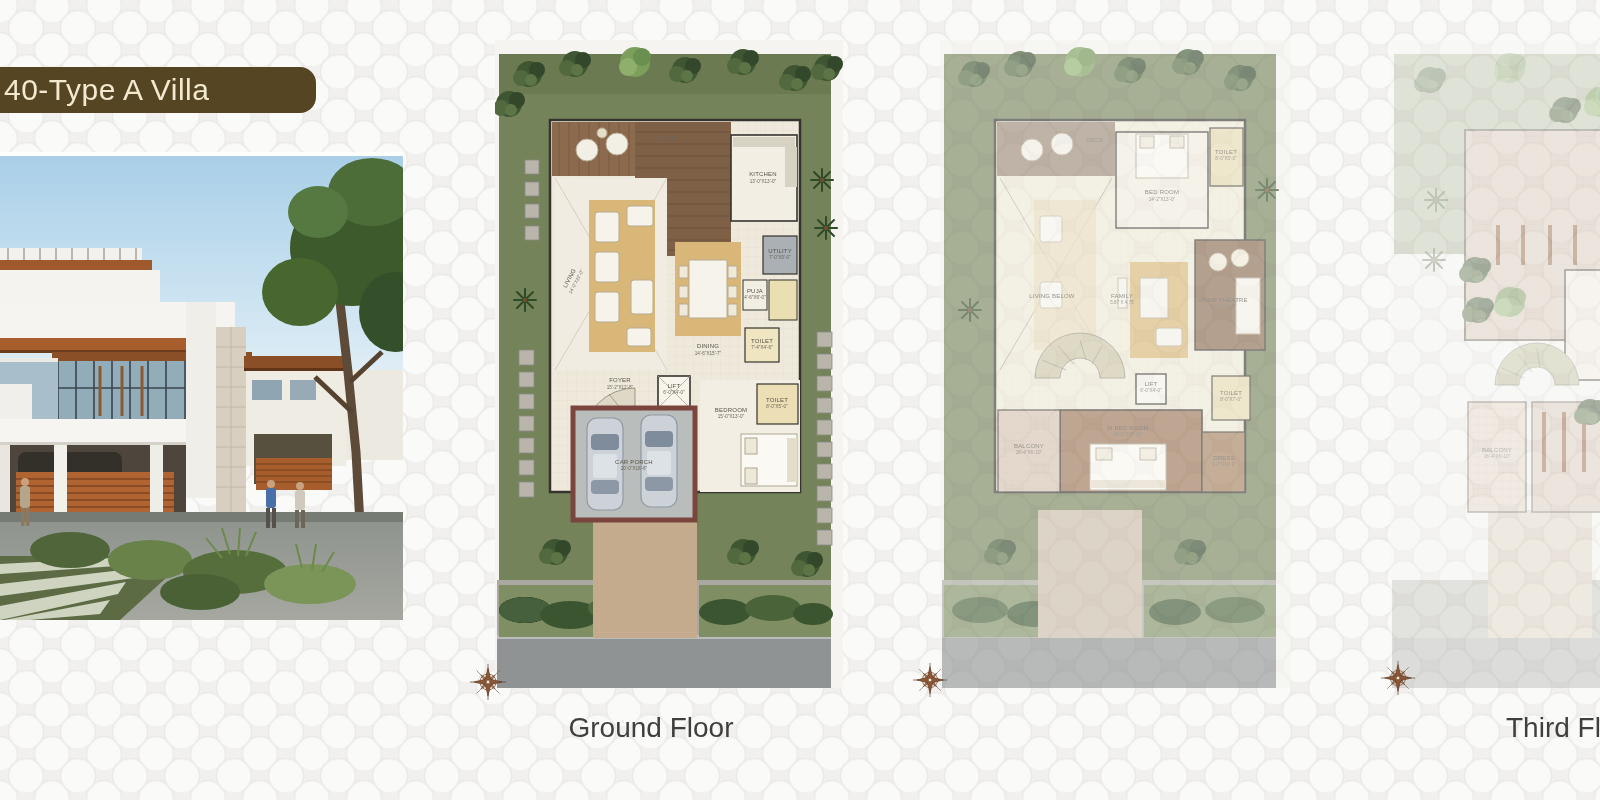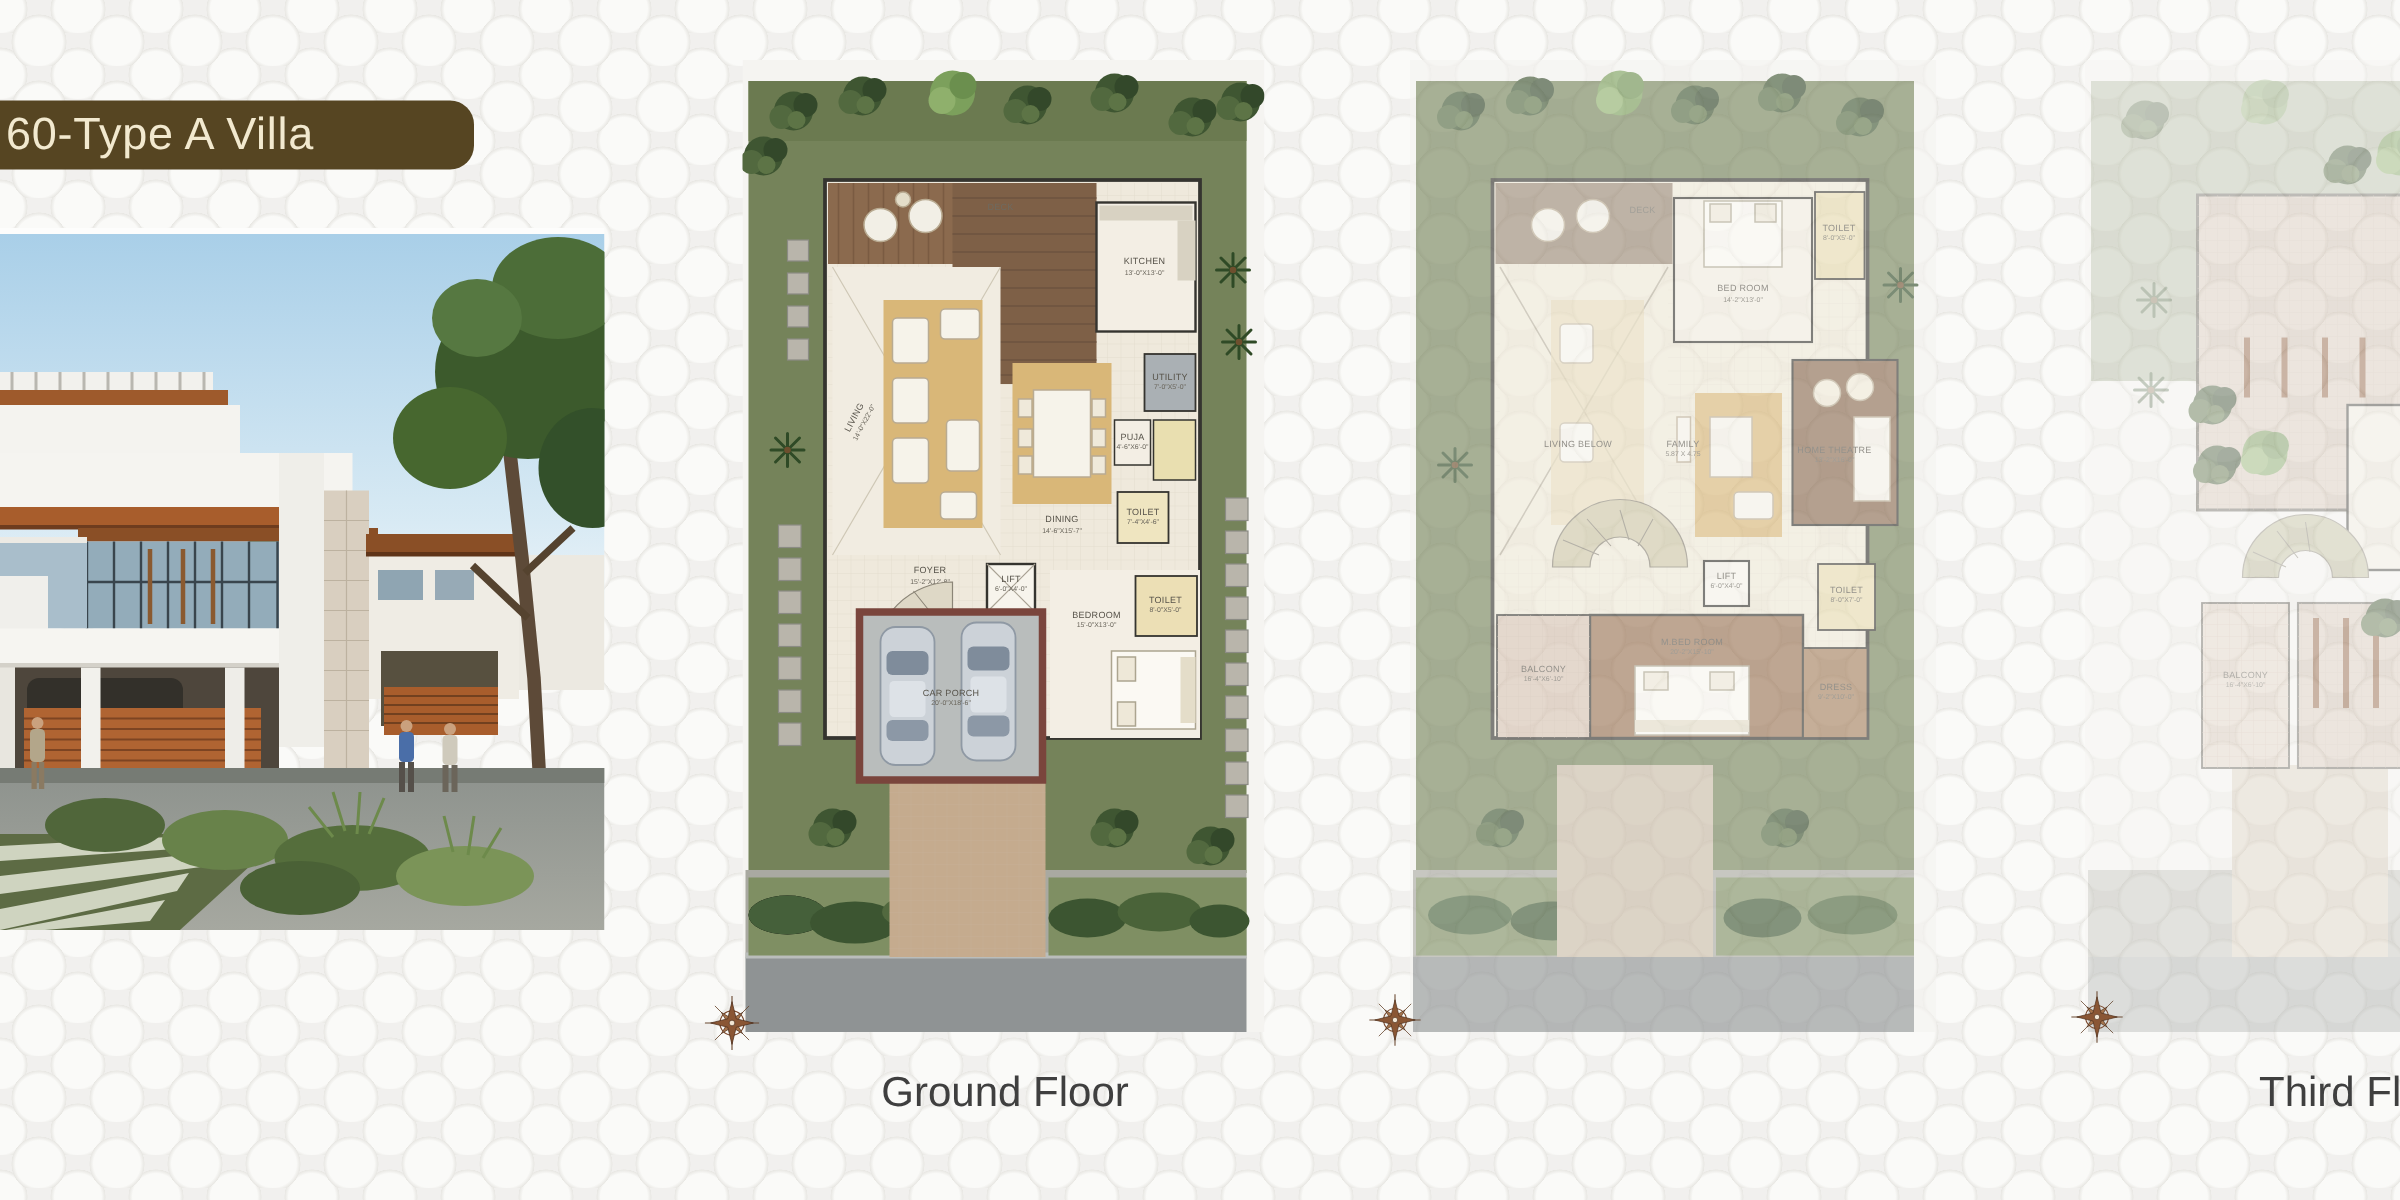--- a/index.html
+++ b/index.html
@@ -19,21 +19,21 @@
     background:#564522;border-radius:0 16px 16px 0;
     display:flex;align-items:center;padding-left:30px;box-sizing:border-box;
     color:#f2e9cf;font-size:30px;letter-spacing:.5px;white-space:nowrap;
   }
   .photo{position:absolute;left:0;top:152px;width:403px;height:468px;}
   .plan{position:absolute;top:40px;}
   .plan-ground{left:495px;width:348px;height:648px;}
   .plan-second{left:940px;width:351px;height:648px;opacity:.62;}
   .plan-third{left:1390px;width:351px;height:648px;opacity:.42;}
   .floor-label{position:absolute;top:712px;font-size:28px;color:#3f3f3f;white-space:nowrap;}
-  .fl-ground{left:520px;width:300px;text-align:center;}
+  .fl-ground{left:501px;width:300px;text-align:center;}
   .fl-second{left:965px;width:300px;text-align:center;}
   .fl-third{left:1506px;width:240px;text-align:left;}
   .compass{position:absolute;}
   .c1{left:469px;top:663px;width:38px;height:38px;}
   .c2{left:912px;top:662px;width:36px;height:36px;}
   .c3{left:1380px;top:660px;width:36px;height:36px;}
   svg text{font-family:"Liberation Sans", sans-serif;}
   .rn{font-size:6px;fill:#57534a;text-anchor:middle;letter-spacing:.2px;}
   .rd{font-size:4.6px;fill:#6a665c;text-anchor:middle;}
   .rn.light{fill:#6e6a60;}
@@ -79,21 +79,21 @@
         <line x1="32" y1="8" x2="8" y2="32" stroke="#6b4a33" stroke-width="0.6"></line>
         <circle cx="20" cy="20" r="8.5" fill="none" stroke="#7b4a2e" stroke-width="0.8"></circle>
         <path d="M27.4 12.6L23 20L27.4 27.4L20 23L12.6 27.4L17 20L12.6 12.6L20 17Z" fill="#a8764e" stroke="#4a2c1a" stroke-width="0.5"></path>
         <path d="M20 5L23 17L35 20L23 23L20 35L17 23L5 20L17 17Z" fill="#8a5634" stroke="#4a2c1a" stroke-width="0.5"></path>
         <circle cx="20" cy="20" r="2" fill="#f2e6d4" stroke="#4a2c1a" stroke-width="0.5"></circle>
       </g>
     </defs>
   </svg>
 
   <div class="banner">
-    <span>60-Type A Villa</span>
+    <span>40-Type A Villa</span>
   </div>
 
   <div class="photo">
     <svg viewBox="0 0 403 468" width="403" height="468">
       <defs>
         <linearGradient id="sky" x1="0" y1="0" x2="0" y2="1">
           <stop offset="0" stop-color="#a9cfe8"></stop>
             <stop offset="0.75" stop-color="#d8eaf4"></stop>
             <stop offset="1" stop-color="#eef4f8"></stop>
         </linearGradient>

